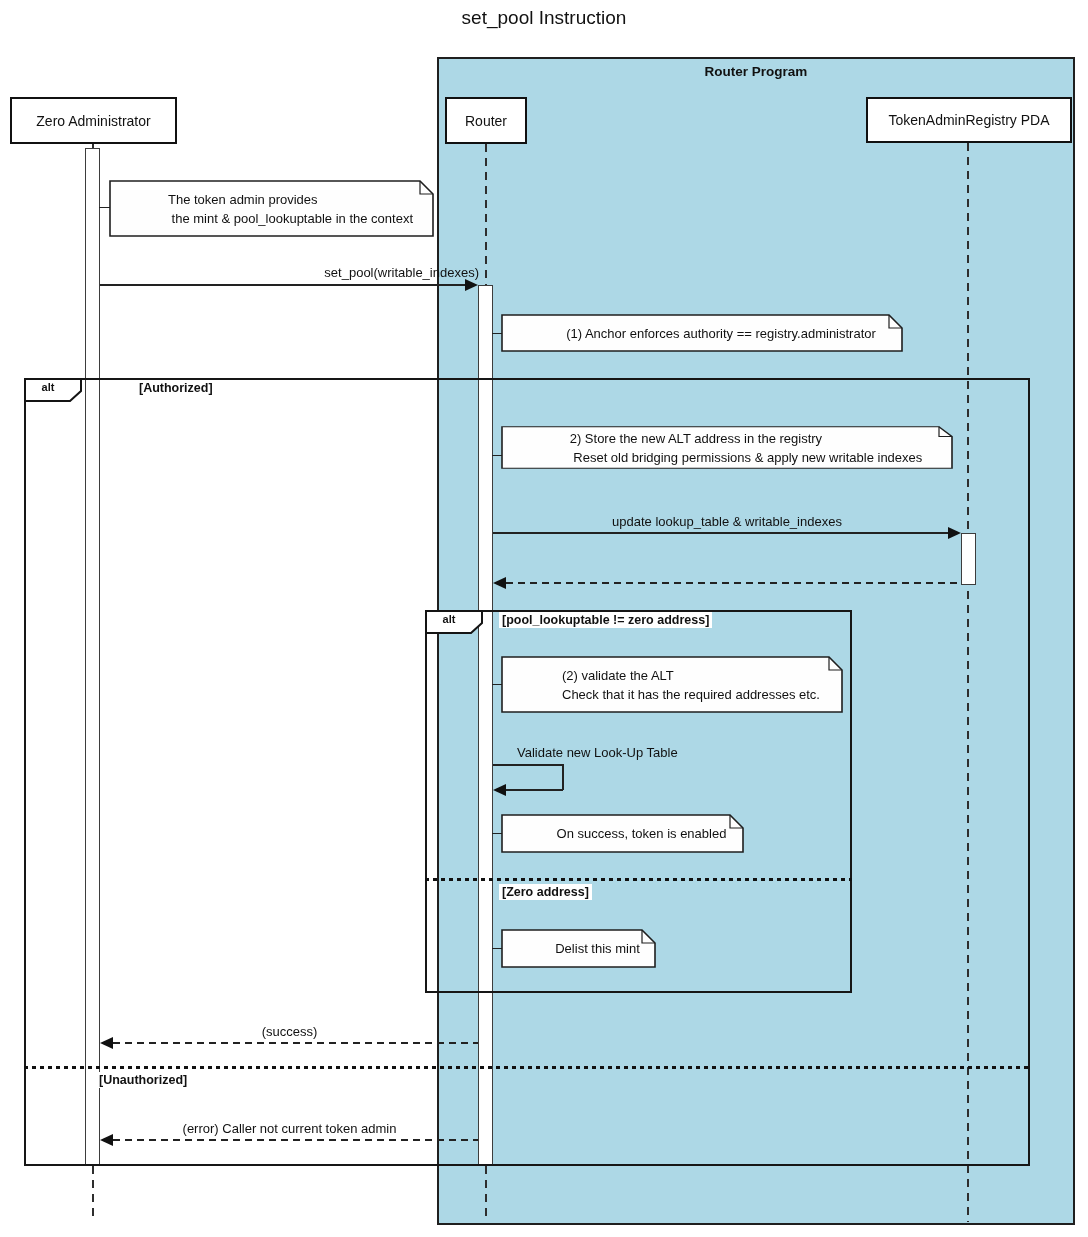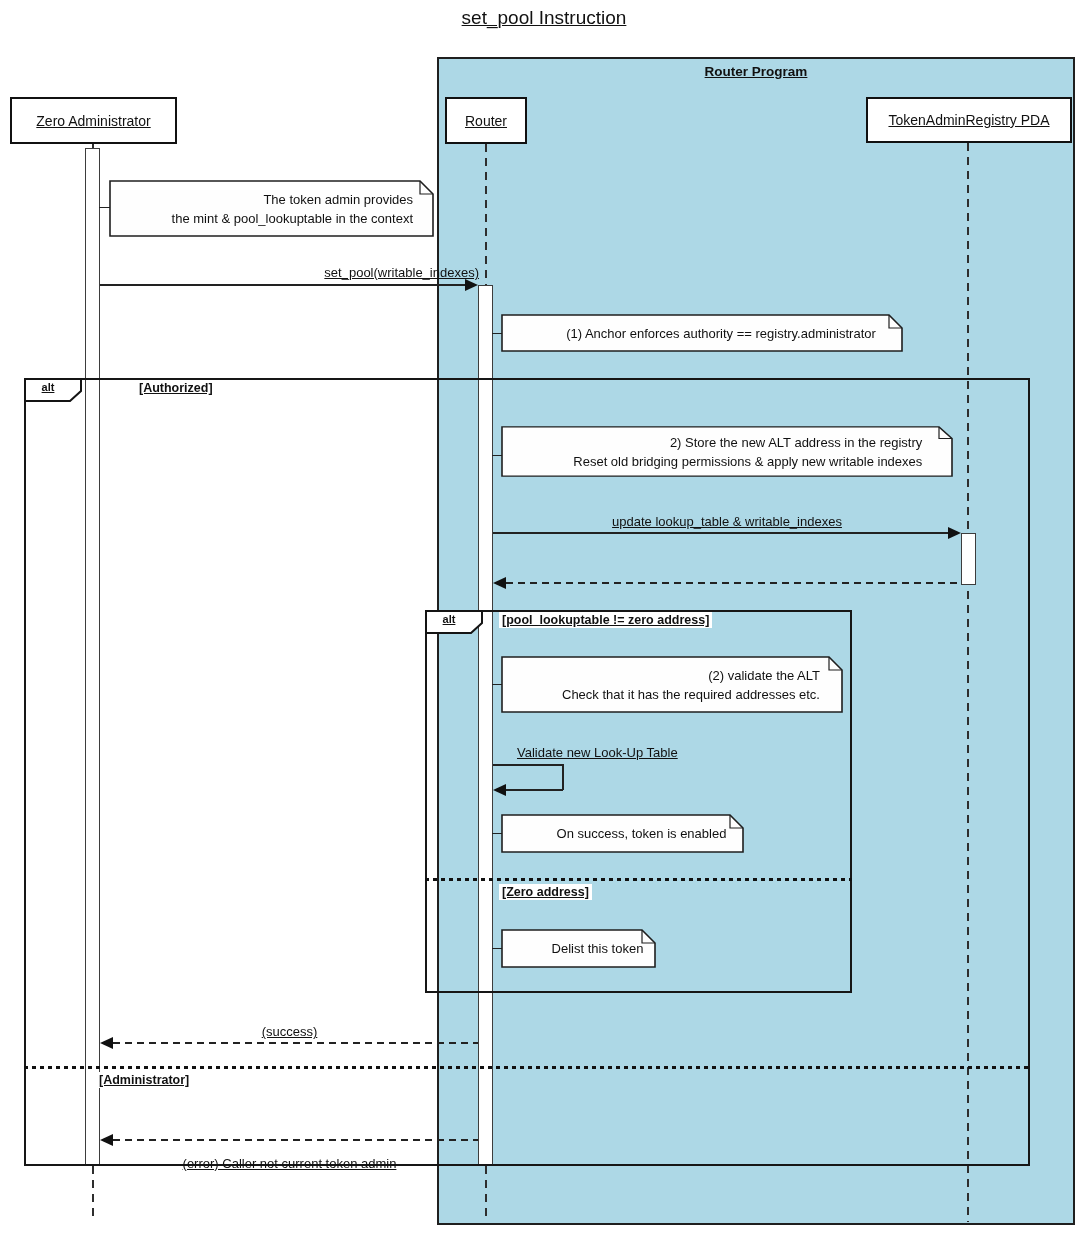--- a/index.html
+++ b/index.html
@@ -1,39 +1,39 @@
 <!DOCTYPE html>
 <html><head>
 <meta charset="utf-8">
 <style>
   html,body{margin:0;padding:0;background:#fff;}
   .canvas{position:relative;width:1088px;height:1237px;background:#ffffff;
     font-family:"Liberation Sans","DejaVu Sans",sans-serif;color:#111;overflow:hidden;}
-  .abs{position:absolute;text-decoration:underline;}
+  .abs{position:absolute;}
   .title{left:0;top:7px;width:100%;text-align:center;font-size:19px;z-index:1;}
   .frame{left:437px;top:57px;width:638px;height:1168px;background:#ADD8E6;
     border:2px solid #1F1F1F;box-sizing:border-box;z-index:0;}
   .frame-label{left:437px;top:64px;width:638px;text-align:center;font-weight:bold;
     font-size:13.5px;z-index:1;}
   .participant{border:2.5px solid #111;background:#fff;box-sizing:border-box;
     display:flex;align-items:center;justify-content:center;font-size:14px;z-index:6;}
   .lifeline{width:2px;z-index:1;background:repeating-linear-gradient(180deg,#2e2e2e 0 8px,transparent 8px 14px);}
   .activation{background:#fff;border:1.5px solid #3d3d3d;box-sizing:border-box;z-index:2;}
   .altframe{border:2px solid #161616;box-sizing:border-box;background:transparent;z-index:3;}
   .divider{height:2.5px;z-index:3;background:repeating-linear-gradient(90deg,#111 0 4px,transparent 4px 8px);}
   .alt-pent{z-index:4;}
   .alt-op{z-index:4;font-weight:bold;font-size:11px;text-align:center;}
   .guard{z-index:4;font-weight:bold;font-size:12.5px;background:#fff;padding:1px 3px;white-space:nowrap;}
   .note{z-index:4;}
   .note svg{position:absolute;left:0;top:0;width:100%;height:100%;}
   .note polygon{fill:#FEFEFE;stroke:#1F1F1F;stroke-width:1.6;}
   .note polyline{fill:none;stroke:#1F1F1F;stroke-width:1.2;}
   .note-text{position:absolute;left:0;top:0;width:100%;height:100%;display:flex;
     align-items:center;justify-content:center;font-size:13px;line-height:19px;z-index:1;}
-  .note-text span{display:inline-block;text-align:right;white-space:pre-wrap;margin-left:38px;}
+  .note-text span{display:inline-block;text-align:left;white-space:pre-wrap;margin-left:38px;}
   .conn{height:1.4px;background:#222;z-index:2;}
   .mline{height:1.6px;background:#222;z-index:4;}
   .mline-d{height:1.6px;z-index:4;background:repeating-linear-gradient(90deg,#222 0 7px,transparent 7px 12px);}
   .vline{width:1.6px;background:#222;z-index:4;}
   .mlabel{font-size:13px;z-index:4;white-space:nowrap;}
   .mlabel.ctr{text-align:center;}
   .ah-r{width:0;height:0;border-left:13px solid #111;border-top:6px solid transparent;
     border-bottom:6px solid transparent;z-index:4;}
   .ah-l{width:0;height:0;border-right:13px solid #111;border-top:6px solid transparent;
     border-bottom:6px solid transparent;z-index:4;}
@@ -58,21 +58,21 @@
 
   <div class="abs altframe" style="left:24px;top:378px;width:1006px;height:788px;"></div>
   <div class="abs alt-pent" style="left:24px;top:378px;">
     <svg width="58" height="24" viewBox="0 0 58 24">
         <polygon points="1,1 57,1 57,13 46,23 1,23" fill="#ffffff" stroke="#141414" stroke-width="2"></polygon>
       </svg>
   </div>
   <div class="abs alt-op" style="left:24px;top:381px;width:48px;">alt</div>
   <div class="abs guard" style="left:96px;top:380px;margin-left:40px;">[Authorized]</div>
   <div class="abs divider" style="left:24px;top:1066px;width:1006px;"></div>
-  <div class="abs guard" style="left:96px;top:1072px;">[Administrator]</div>
+  <div class="abs guard" style="left:96px;top:1072px;">[Unauthorized]</div>
 
   <div class="abs altframe" style="left:425px;top:610px;width:427px;height:383px;"></div>
   <div class="abs alt-pent" style="left:425px;top:610px;">
     <svg width="58" height="24" viewBox="0 0 58 24">
         <polygon points="1,1 57,1 57,13 46,23 1,23" fill="#ffffff" stroke="#141414" stroke-width="2"></polygon>
       </svg>
   </div>
   <div class="abs alt-op" style="left:425px;top:613px;width:48px;">alt</div>
   <div class="abs guard" style="left:499px;top:612px;">[pool_lookuptable != zero address]</div>
   <div class="abs divider" style="left:425px;top:878px;width:427px;"></div>
@@ -99,21 +99,21 @@
   <div class="abs note" style="left:501px;top:314px;width:402px;height:38px;">
     <svg viewBox="0 0 402 38" preserveAspectRatio="none">
       <polygon points="1,1 388,1 401,14 401,37 1,37"></polygon>
         <polyline points="388,1 388,14 401,14"></polyline>
     </svg>
     <div class="note-text">
         <span>(1) Anchor enforces authority == registry.administrator</span>
       </div>
   </div>
 
-  <div class="abs note" style="left:501px;top:426px;width:452px;height:51px;">
+  <div class="abs note" style="left:501px;top:426px;width:452px;height:43px;">
     <svg viewBox="0 0 452 57" preserveAspectRatio="none">
       <polygon points="1,1 438,1 451,14 451,56 1,56"></polygon>
         <polyline points="438,1 438,14 451,14"></polyline>
     </svg>
     <div class="note-text">
         <span>2) Store the new ALT address in the registry
  Reset old bridging permissions &amp; apply new writable indexes</span>
       </div>
   </div>
 
@@ -137,21 +137,21 @@
         <span>On success, token is enabled</span>
       </div>
   </div>
 
   <div class="abs note" style="left:501px;top:929px;width:155px;height:39px;">
     <svg viewBox="0 0 155 39" preserveAspectRatio="none">
       <polygon points="1,1 141,1 154,14 154,38 1,38"></polygon>
         <polyline points="141,1 141,14 154,14"></polyline>
     </svg>
     <div class="note-text">
-        <span>Delist this token</span>
+        <span>Delist this mint</span>
       </div>
   </div>
 
   <div class="abs mlabel ctr" style="left:100px;top:265px;width:379px;text-align:right;">set_pool(writable_indexes)</div>
   <div class="abs mline" style="left:100px;top:284px;width:366px;"></div>
   <div class="abs ah-r" style="left:465px;top:279px;"></div>
 
   <div class="abs mlabel ctr" style="left:493px;top:514px;width:468px;">update lookup_table &amp; writable_indexes</div>
   <div class="abs mline" style="left:493px;top:532px;width:455px;"></div>
   <div class="abs ah-r" style="left:948px;top:527px;"></div>
@@ -162,21 +162,21 @@
   <div class="abs mlabel" style="left:517px;top:745px;">Validate new Look-Up Table</div>
   <div class="abs mline" style="left:493px;top:764px;width:70px;"></div>
   <div class="abs vline" style="left:562px;top:764px;height:26px;"></div>
   <div class="abs mline" style="left:506px;top:789px;width:57px;"></div>
   <div class="abs ah-l" style="left:493px;top:784px;"></div>
 
   <div class="abs mlabel ctr" style="left:100px;top:1024px;width:379px;">(success)</div>
   <div class="abs mline-d" style="left:113px;top:1042px;width:365px;"></div>
   <div class="abs ah-l" style="left:100px;top:1037px;"></div>
 
-  <div class="abs mlabel ctr" style="left:100px;top:1121px;width:379px;margin-top:35px;">(error) Caller not current token admin</div>
+  <div class="abs mlabel ctr" style="left:100px;top:1121px;width:379px;">(error) Caller not current token admin</div>
   <div class="abs mline-d" style="left:113px;top:1139px;width:365px;"></div>
   <div class="abs ah-l" style="left:100px;top:1134px;"></div>
 
   <div class="abs participant" style="left:10px;top:97px;width:167px;height:47px;">
     <span>Zero Administrator</span>
   </div>
   <div class="abs participant" style="left:445px;top:97px;width:82px;height:47px;">
     <span>Router</span>
   </div>
   <div class="abs participant" style="left:866px;top:97px;width:206px;height:46px;">

